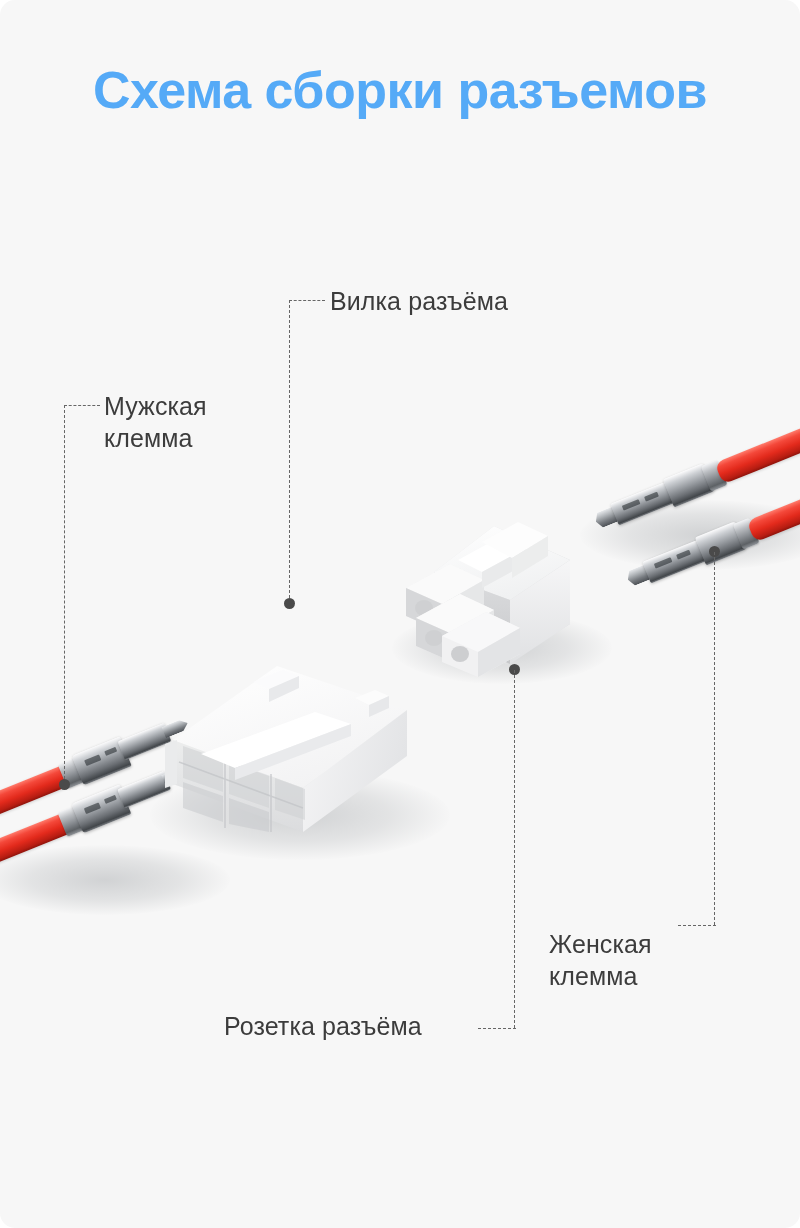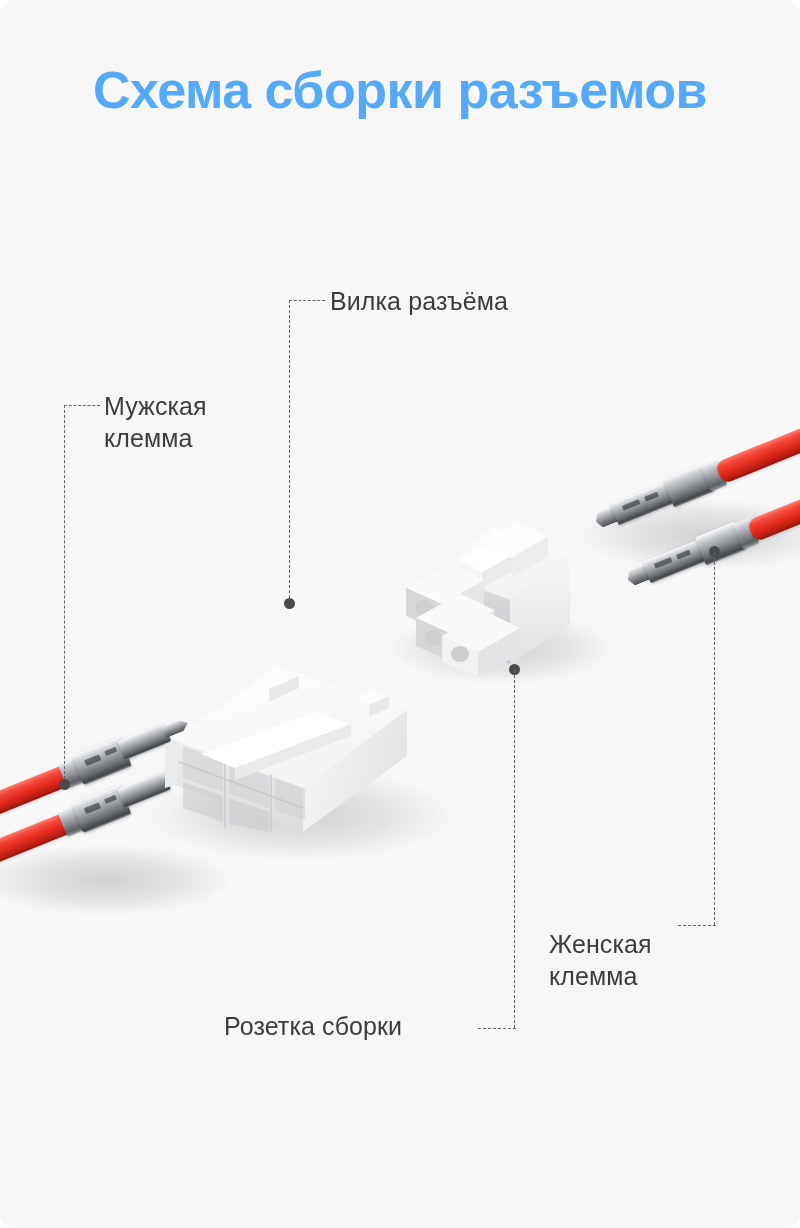--- a/index.html
+++ b/index.html
@@ -305,15 +305,15 @@
 
   <div class="dot" style="left:709px; top:546px;"></div>
   <div class="leader-v" style="left:714px; top:552px; height:373px;"></div>
   <div class="leader-h" style="left:678px; top:925px; width:38px;"></div>
   <div class="label" id="label-female">Женская
 клемма</div>
 
   <div class="dot" style="left:509px; top:664px;"></div>
   <div class="leader-v" style="left:514px; top:670px; height:358px;"></div>
   <div class="leader-h" style="left:478px; top:1028px; width:38px;"></div>
-  <div class="label" id="label-socket">Розетка сборки</div>
+  <div class="label" id="label-socket">Розетка разъёма</div>
 
 </div>
 
 </body></html>

